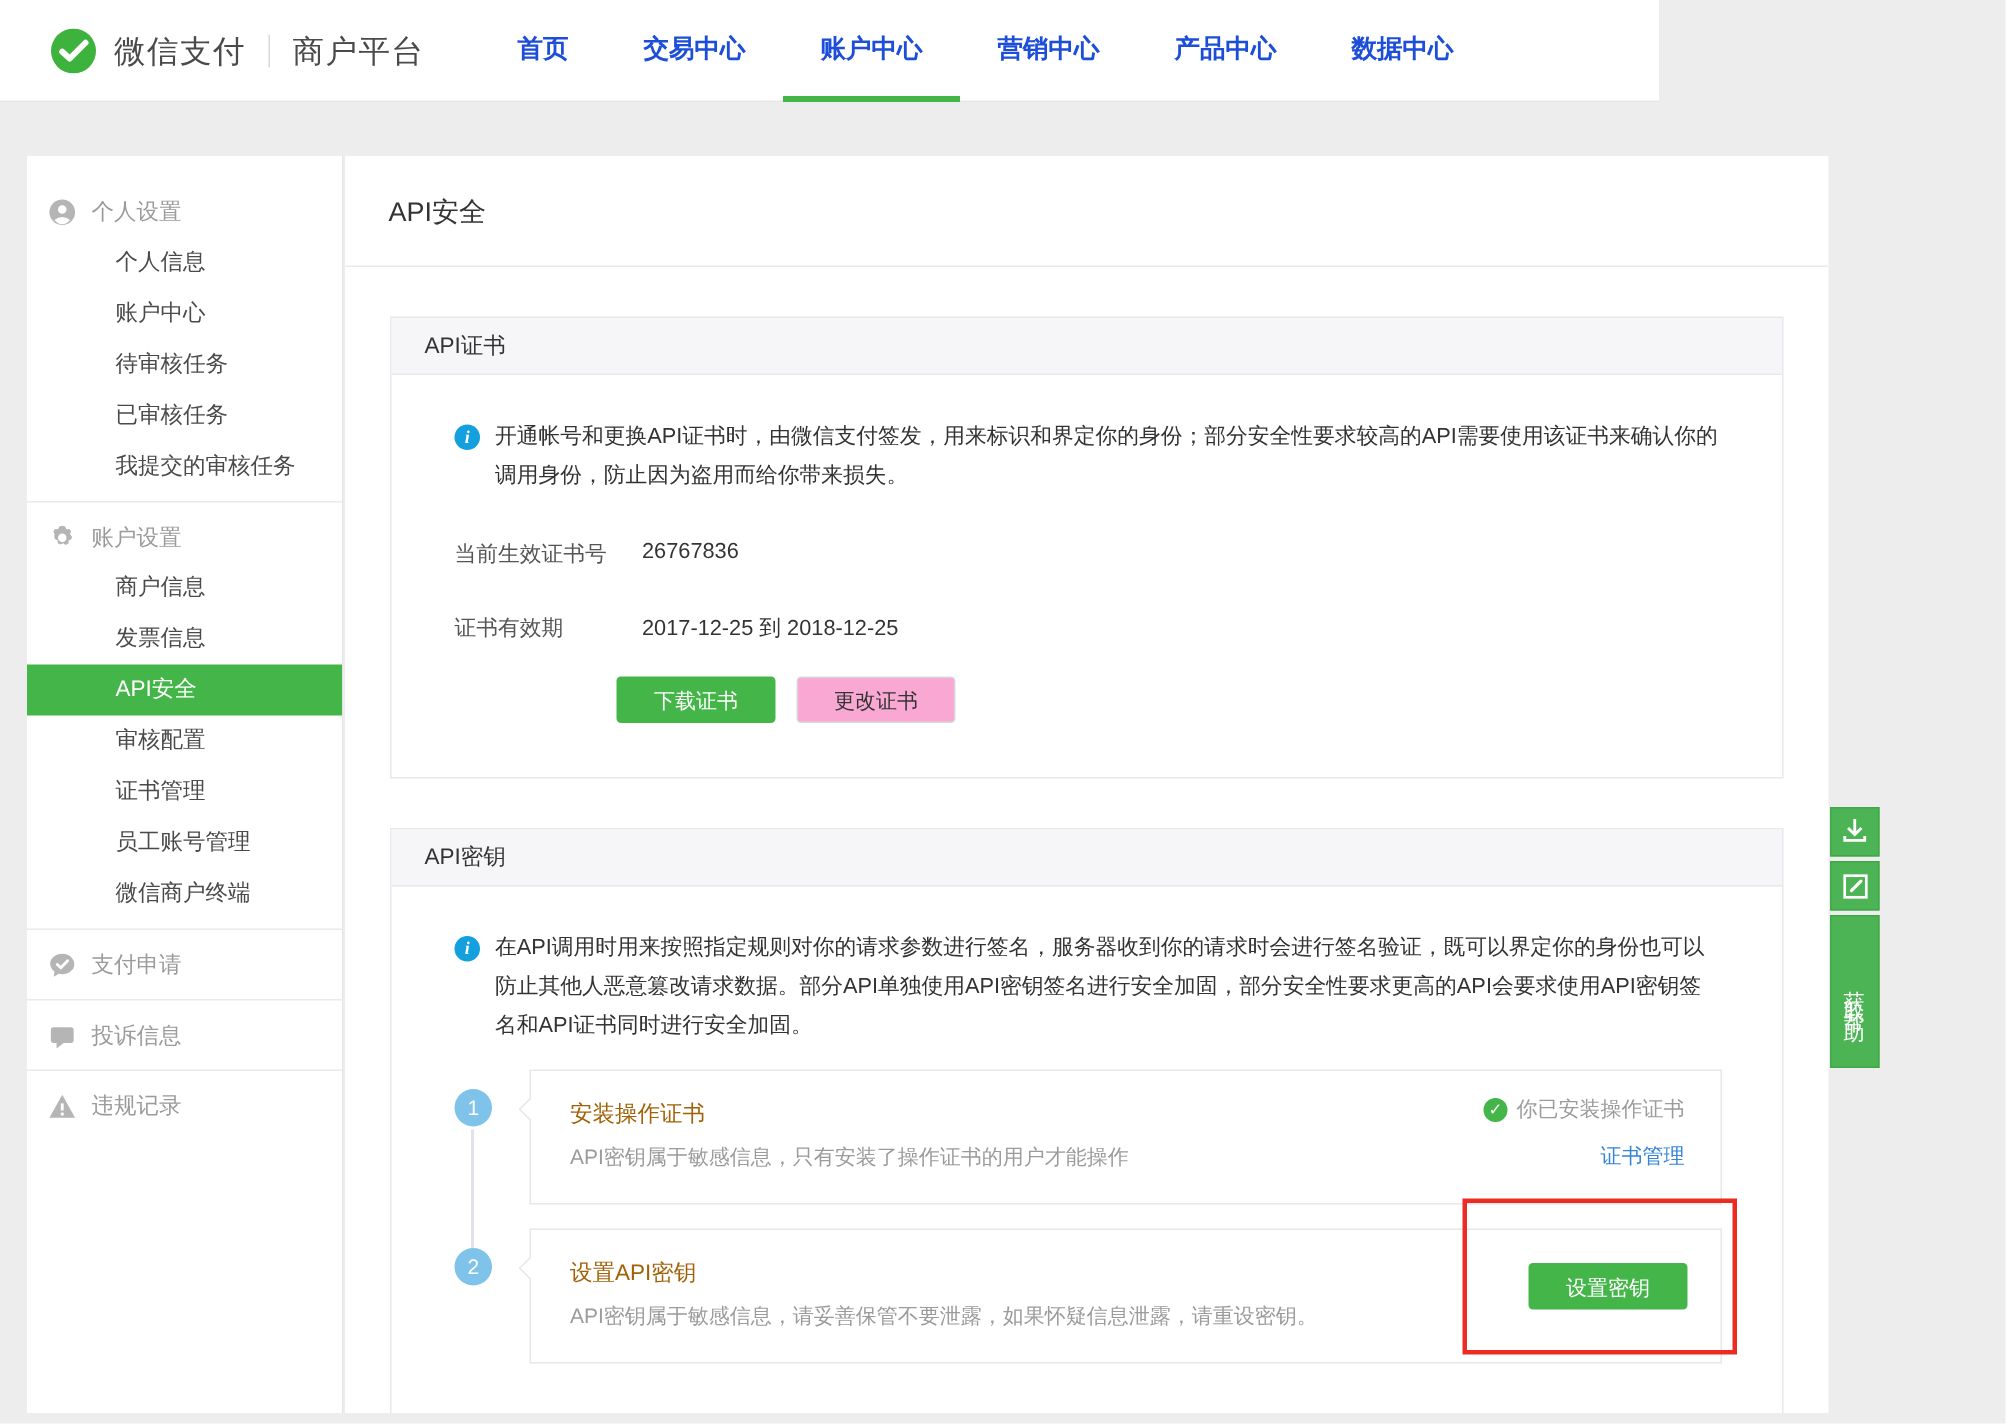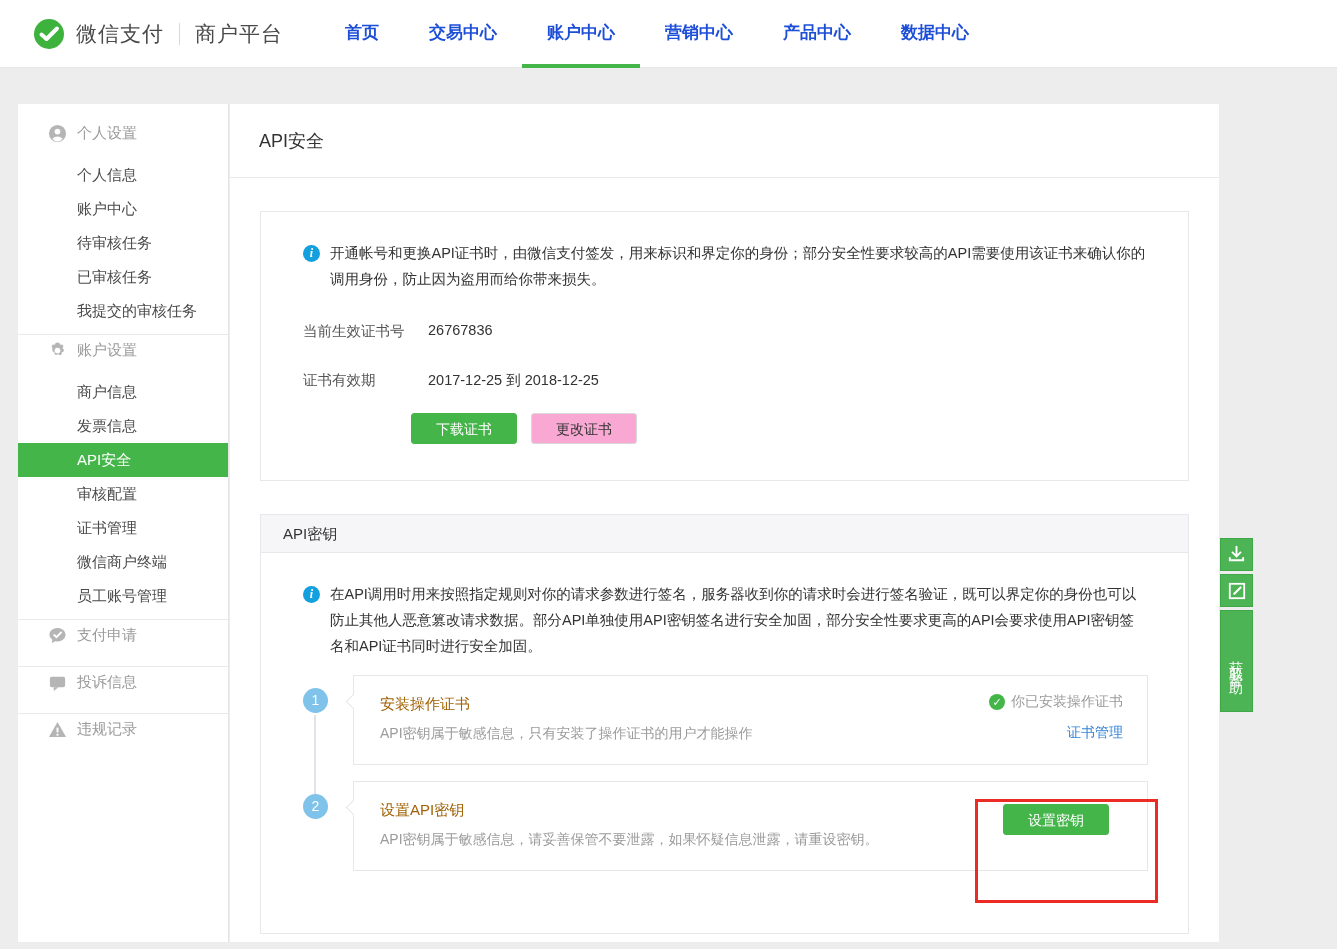--- a/index.html
+++ b/index.html
@@ -5,32 +5,32 @@
   * { margin:0; padding:0; box-sizing:border-box; }
   html,body { width:1337px; height:949px; }
   body {
     position:relative;
     background:#ededee;
     font-family:"Liberation Sans","DejaVu Sans",sans-serif;
     color:#333;
     overflow:hidden;
   }
   
-  .header { position:absolute; left:0; top:0; width:1337px; height:68px; background:#fff; border-bottom:1px solid #e7e7e7; z-index:5; }
+  .header { position:absolute; left:0; top:0; width:1106px; height:68px; background:#fff; border-bottom:1px solid #e7e7e7; z-index:5; }
   .brand { position:absolute; left:34px; top:0; height:68px; display:flex; align-items:center; }
   .brand .logo { width:30px; height:30px; margin-right:12px; }
   .brand-product, .brand-site { font-size:21px; color:#4a4a4a; letter-spacing:1px; }
   .brand-divider { width:1px; height:22px; background:#d8d8d8; margin:0 15px; }
   .nav { position:absolute; left:320px; top:0; height:68px; display:flex; }
   .nav-item { position:relative; padding:0 25px; line-height:66px; font-size:17px; color:#1d4ed8; cursor:pointer;font-weight:bold; }
   .nav-item.active::after { content:""; position:absolute; left:0; right:0; bottom:0; height:4px; background:#44b549; }
   
   .sidebar { position:absolute; left:18px; top:104px; width:211px; height:838px; background:#fff; border-right:1px solid #e4e4e4; z-index:2; }
   .side-pad { height:20px; }
-  .side-head { display:flex; align-items:flex-start; height:34px; padding-left:30px; color:#9b9b9b; font-size:15px; cursor:pointer; }
+  .side-head { display:flex; align-items:center; height:34px; padding-left:14px; color:#9b9b9b; font-size:15px; cursor:pointer; }
   .side-head .sicon { width:19px; height:19px; margin-right:10px; flex:0 0 19px; }
   .side-item { height:34px; line-height:34px; padding-left:59px; font-size:15px; color:#4a4a4a; cursor:pointer; }
   .side-item.active { background:#44b549; color:#fff; }
   .side-div { border-top:1px solid #eaeaea; margin-top:6px; padding-top:6px; }
   
   .main { position:absolute; left:230px; top:104px; width:989px; height:838px; background:#fff; overflow:hidden; z-index:1; }
   .page-title { height:74px; line-height:74px; padding-left:29px; font-size:18px; color:#333; border-bottom:1px solid #eaeaea; }
   .panel { margin:33px 30px 0; border:1px solid #e8e8ec; }
   .panel-header { height:38px; line-height:37px; background:#f6f6f9; border-bottom:1px solid #e8e8ec; padding-left:22px; font-size:15px; color:#333; }
   .panel-body { position:relative; padding:28px 40px 36px 42px; }
@@ -50,21 +50,21 @@
   .step { display:flex; margin-top:16px; position:relative; z-index:1; }
   .step-num { flex:0 0 25px; width:25px; height:25px; border-radius:50%; background:#7fc3ea; color:#fff; font-size:14px; text-align:center; line-height:25px; margin-top:13px; }
   .step-box { position:relative; flex:1; margin-left:25px; border:1px solid #e7e7e7; background:#fff; padding:19px 26px 21px; }
   .step-box::before { content:""; position:absolute; left:-6px; top:20px; width:10px; height:10px; background:#fff; border-left:1px solid #e7e7e7; border-bottom:1px solid #e7e7e7; transform:rotate(45deg); }
   .step-title { font-size:15px; color:#a16207; }
   .step-desc { font-size:14px; color:#9b9b9b; margin-top:11px; }
   .step-right { position:absolute; right:24px; top:17px; text-align:right; }
   .status-line { display:flex; align-items:center; justify-content:flex-end; font-size:14px; color:#9b9b9b; }
   .check-icon { width:16px; height:16px; border-radius:50%; background:#44b549; color:#fff; font-size:11px; line-height:16px; text-align:center; margin-right:6px; }
   .link { display:inline-block; margin-top:13px; font-size:14px; color:#3585d8; cursor:pointer; }
-  .step-btn { position:absolute; right:38px; top:22px; width:106px; }
+  .step-btn { position:absolute; right:22px; top:22px; width:106px; }
   
   .annotation-box { position:absolute; left:975px; top:799px; width:183px; height:104px; border:3px solid #ec2b25; z-index:30; }
   
   .float-btns { position:absolute; left:1220px; top:538px; width:34px; z-index:10; }
   .fbtn { width:33px; height:33px; background:#4cb454; border:1px solid #3fa846; display:flex; align-items:center; justify-content:center; cursor:pointer; margin-bottom:3px; }
   .fhelp { width:33px; height:102px; background:#4cb454; border:1px solid #3fa846; color:#fff; font-size:14px; cursor:pointer; display:flex; align-items:center; justify-content:center; writing-mode:vertical-lr; text-orientation:upright; letter-spacing:7px; padding-top:4px; }
 </style>
 </head>
 <body>
 
@@ -112,22 +112,22 @@
       <path fill="#b5b5b5" d="M10 1.5l2 .6.9 1.9 2.1-.2 1.2 1.7-.8 2 1.4 1.6-.4 2-1.9.9-.2 2.1-1.9.9-1.7-1.2-1.9 1-1.9-.9-.2-2.1-1.9-.9-.4-2L4.6 7.5l-.8-2L5 3.8l2.1.2L8 2.1z"></path>
       <circle cx="10" cy="10" r="3" fill="#fff"></circle>
     </svg>
     <span>账户设置</span>
   </div>
   <div class="side-item">商户信息</div>
   <div class="side-item">发票信息</div>
   <div class="side-item active">API安全</div>
   <div class="side-item">审核配置</div>
   <div class="side-item">证书管理</div>
+  <div class="side-item">员工账号管理</div>
   <div class="side-item">微信商户终端</div>
-  <div class="side-item">员工账号管理</div>
 
   <div class="side-div"></div>
 
   <div class="side-head">
     <svg class="sicon" viewBox="0 0 20 20">
       <path fill="#b5b5b5" d="M10 2C5.3 2 1.5 5.1 1.5 9c0 2.2 1.2 4.1 3.1 5.4L4 18l3.6-2c.8.2 1.6.3 2.4.3 4.7 0 8.5-3.1 8.5-7S14.7 2 10 2z"></path>
       <path d="M6.5 9.5 L9 11.8 L13.8 6.8" fill="none" stroke="#fff" stroke-width="2" stroke-linecap="round" stroke-linejoin="round"></path>
     </svg>
     <span>支付申请</span>
   </div>
@@ -151,20 +151,21 @@
       <rect x="9" y="14.5" width="2" height="2" fill="#fff"></rect>
     </svg>
     <span>违规记录</span>
   </div>
 </div>
 
 <div class="main">
   <div class="page-title">API安全</div>
 
   <div class="panel">
+    <div class="panel-header">API证书</div>
     <div class="panel-body">
       <div class="info-row">
         <span class="info-icon">i</span>
         <span class="info-text">开通帐号和更换API证书时，由微信支付签发，用来标识和界定你的身份；部分安全性要求较高的API需要使用该证书来确认你的调用身份，防止因为盗用而给你带来损失。</span>
       </div>
       <div class="field-row">
         <span class="field-label">当前生效证书号</span>
         <span class="field-value">26767836</span>
       </div>
       <div class="field-row">

